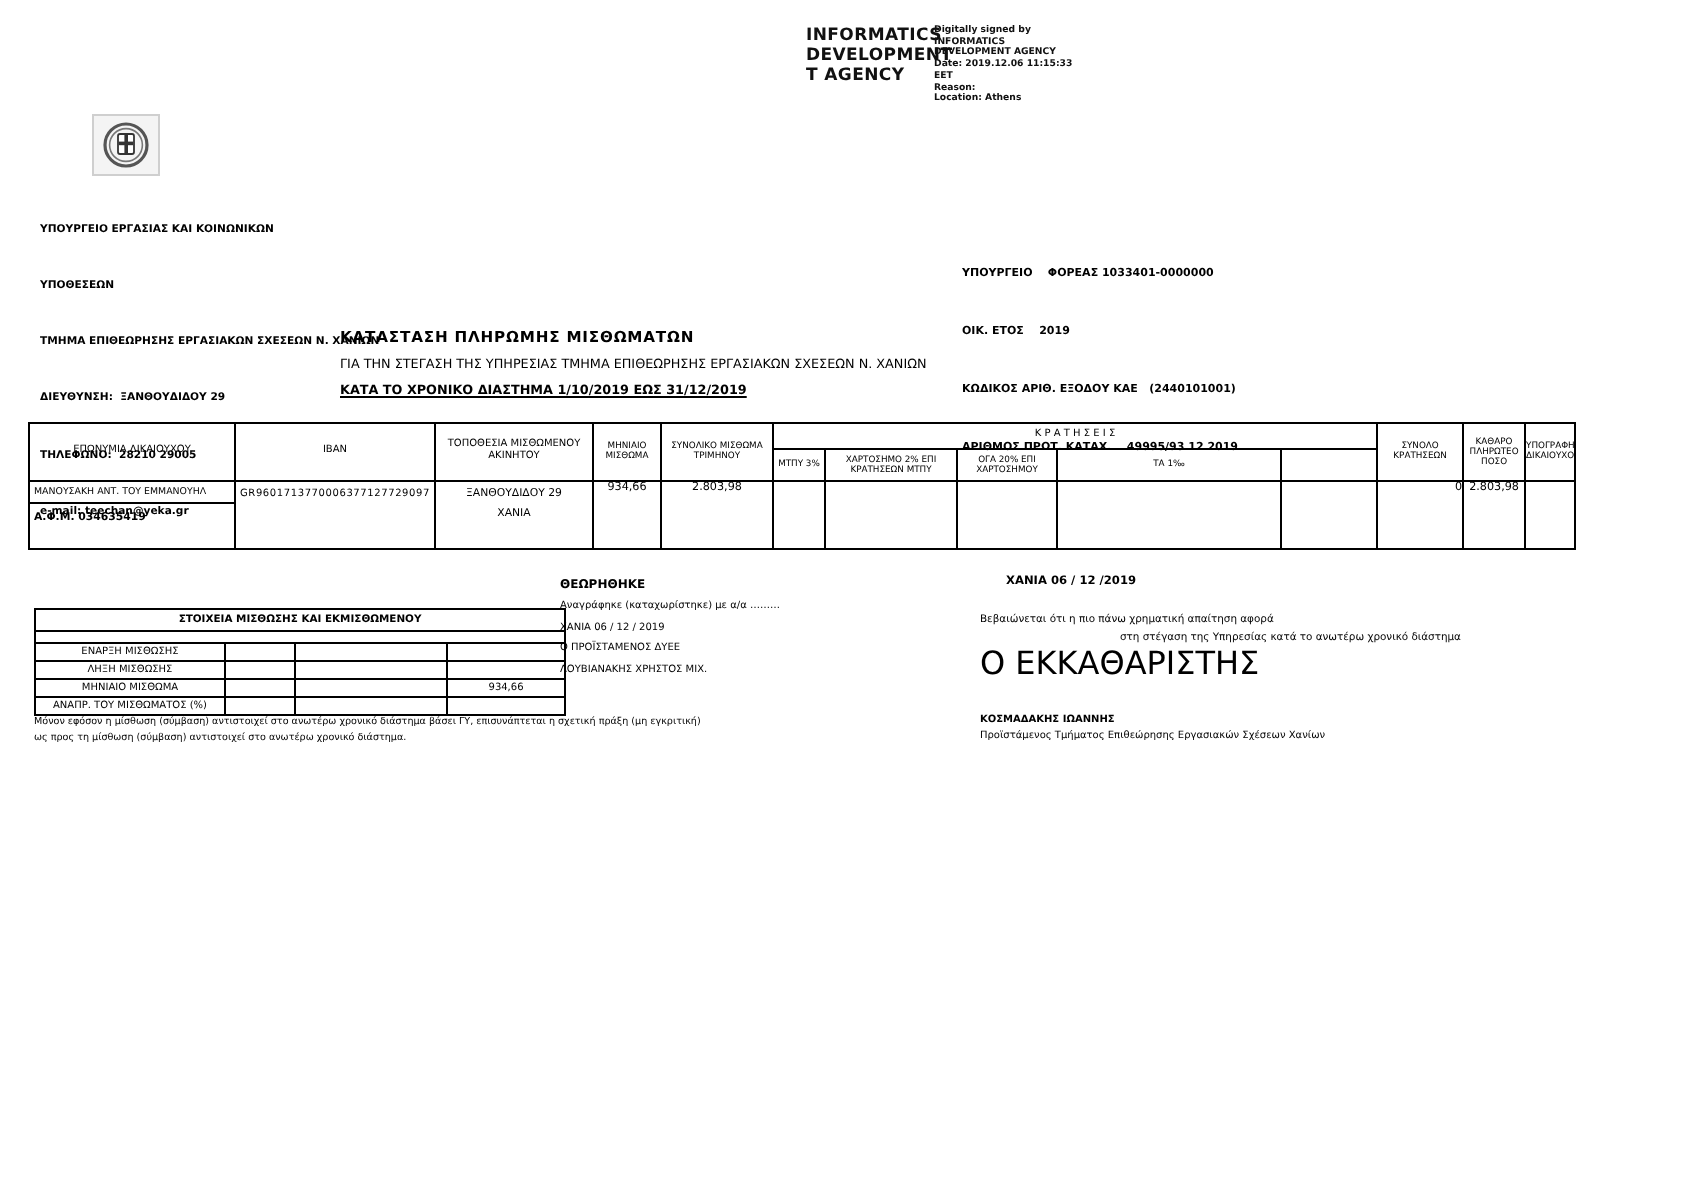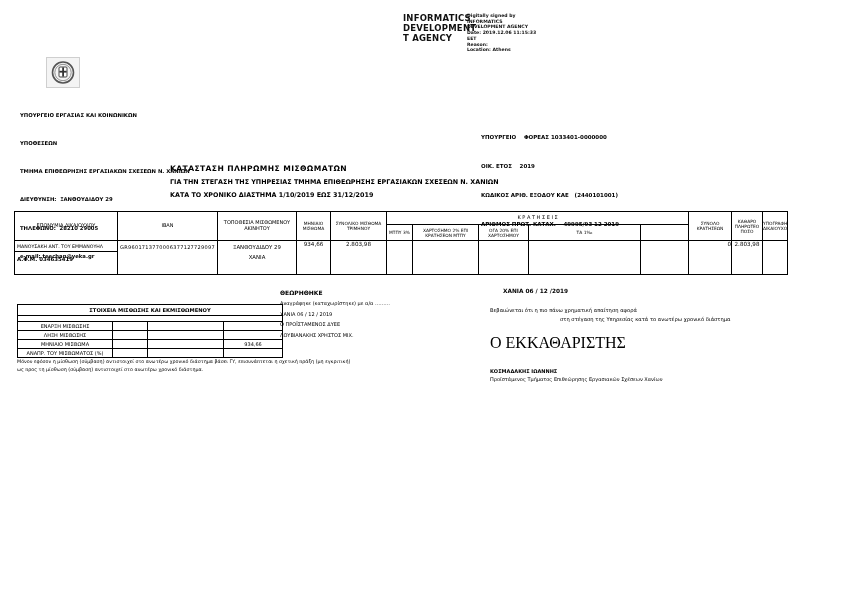--- a/index.html
+++ b/index.html
@@ -10,22 +10,22 @@
   .c{}
   
   .ada{font-size:13px;letter-spacing:0.3px;}
   .agency{font-size:8.5px;font-weight:bold;line-height:10px;color:#111;letter-spacing:0.2px;}
   .sigdetails{font-size:4.6px;font-weight:bold;line-height:5.7px;color:#111;}
   
   .lh{font-size:5.3px;font-weight:bold;line-height:9.4px;}
   .budget{font-size:5.5px;font-weight:bold;line-height:9.6px;}
   
   .title1{font-size:7.6px;font-weight:bold;letter-spacing:0.4px;}
-  .title2{font-size:6.4px;font-weight:bold;margin-top:5px;}
-  .title3{font-size:6.4px;font-weight:bold;margin-top:5px;}
+  .title2{font-size:6.4px;font-weight:normal;margin-top:5px;}
+  .title3{font-size:6.4px;font-weight:bold;margin-top:5px;text-decoration:underline;}
   
   table{border-collapse:collapse;table-layout:fixed;}
   #paytable{position:absolute;left:14px;top:211px;width:773px;}
   #paytable th,#paytable td{border:1px solid #000;padding:0;vertical-align:middle;overflow:hidden;}
   #paytable th{font-weight:normal;font-size:5px;line-height:5.6px;text-align:center;}
   #paytable .sub{font-size:4.4px;line-height:5px;}
   #paytable td{font-size:5.6px;vertical-align:top;}
   .num{text-align:right;padding:2px 3px 0 0;font-size:5.6px;}
   .numc{text-align:center;padding-top:2px;font-size:5.6px;}
   .benef-name{font-size:4.7px;text-align:left;padding:3px 1px 2px 2px;border-bottom:1px solid #000;}
@@ -210,18 +210,18 @@
     <div class="c" style="margin-top:4px;font-size:5px;">Αναγράφηκε (καταχωρίστηκε) με α/α ………</div>
     <div class="c" style="margin-top:4.5px;font-size:5px;">ΧΑΝΙΑ  06  /  12  /  2019</div>
     <div class="c" style="margin-top:4.5px;font-size:5px;">Ο ΠΡΟΪΣΤΑΜΕΝΟΣ ΔΥΕΕ</div>
     <div class="c" style="margin-top:5px;font-size:5px;">ΛΟΥΒΙΑΝΑΚΗΣ ΧΡΗΣΤΟΣ ΜΙΧ.</div>
   </div>
 
   <div class="abs" style="left:490px;top:288px;width:340px;">
     <div style="margin-left:13px;font-size:5.8px;font-weight:bold;">ΧΑΝΙΑ  06  /  12   /2019</div>
     <div style="margin-top:13px;font-size:5.2px;">Βεβαιώνεται ότι η πιο πάνω χρηματική απαίτηση αφορά</div>
     <div style="margin-top:3px;margin-left:70px;font-size:5.2px;">στη στέγαση της Υπηρεσίας κατά το ανωτέρω χρονικό διάστημα</div>
-    <div class="h c" style="margin-top:12px;width:340px;font-family:Liberation Serif, serif;">Ο  ΕΚΚΑΘΑΡΙΣΤΗΣ</div>
+    <div class="h c" style="width:340px;">Ο  ΕΚΚΑΘΑΡΙΣΤΗΣ</div>
     <div class="c smallcaps" style="margin-top:16px;width:340px;font-weight:bold;">ΚΟΣΜΑΔΑΚΗΣ ΙΩΑΝΝΗΣ</div>
     <div class="c smallcaps" style="margin-top:2px;width:340px;">Προϊστάμενος Τμήματος Επιθεώρησης Εργασιακών Σχέσεων Χανίων</div>
   </div>
 
 </div>
 
 </body></html>

